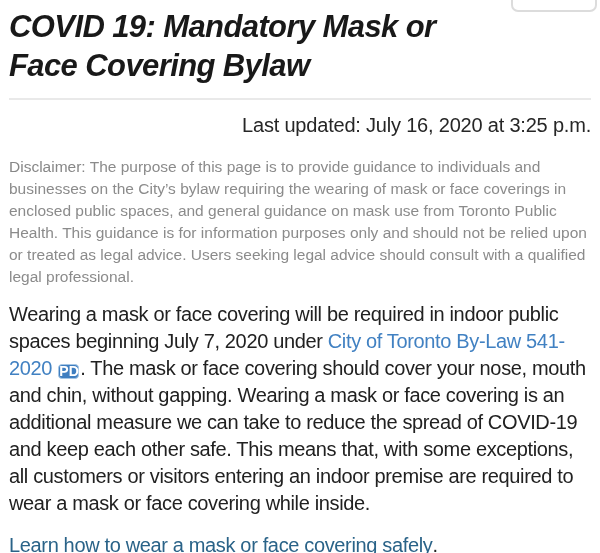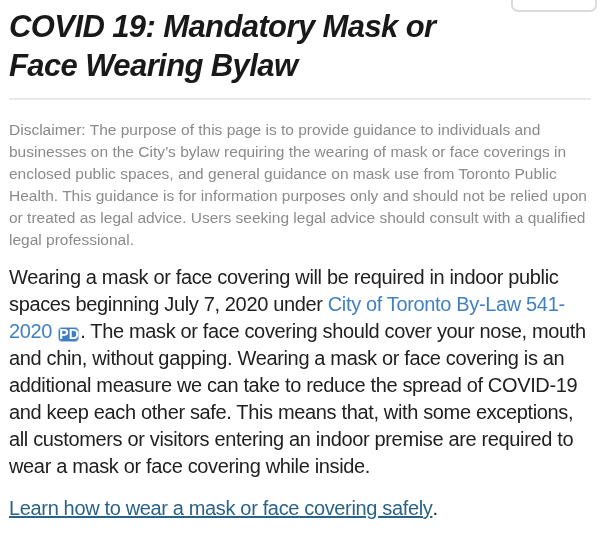--- a/index.html
+++ b/index.html
@@ -101,25 +101,26 @@
 </style>
 </head>
 <body>
 
 <div class="page">
 
   <div class="partial-button"></div>
 
   <h1 class="page-title">
     <span>COVID 19: Mandatory Mask or</span>
-    <span>Face Wearing Bylaw</span>
+    <span>Face Covering Bylaw</span>
   </h1>
 
   <hr class="divider">
 
+  <div class="last-updated">Last updated: July 16, 2020 at 3:25 p.m.</div>
 
   <p class="disclaimer"><span class="disclaimer-label">Disclaimer:</span><span> The purpose of this page is to provide guidance to individuals and businesses on the City’s bylaw requiring the wearing of mask or face coverings in enclosed public spaces, and general guidance on mask use from Toronto Public Health. This guidance is for information purposes only and should not be relied upon or treated as legal advice. Users seeking legal advice should consult with a qualified legal professional.</span></p>
 
   <p class="main-paragraph"><span>Wearing a mask or face covering will be required in indoor public spaces beginning July 7, 2020 under </span><a class="inline-link">City of Toronto By-Law 541-2020</a> <span class="pdf-icon">PDF</span><span>. The mask or face covering should cover your nose, mouth and chin, without gapping. Wearing a mask or face covering is an additional measure we can take to reduce the spread of COVID-19 and keep each other safe. This means that, with some exceptions, all customers or visitors entering an indoor premise are required to wear a mask or face covering while inside.</span></p>
 
   <p class="footer-line"><a class="footer-link">Learn how to wear a mask or face covering safely</a><span class="footer-suffix">.</span></p>
 
 </div>
 
 </body></html>

